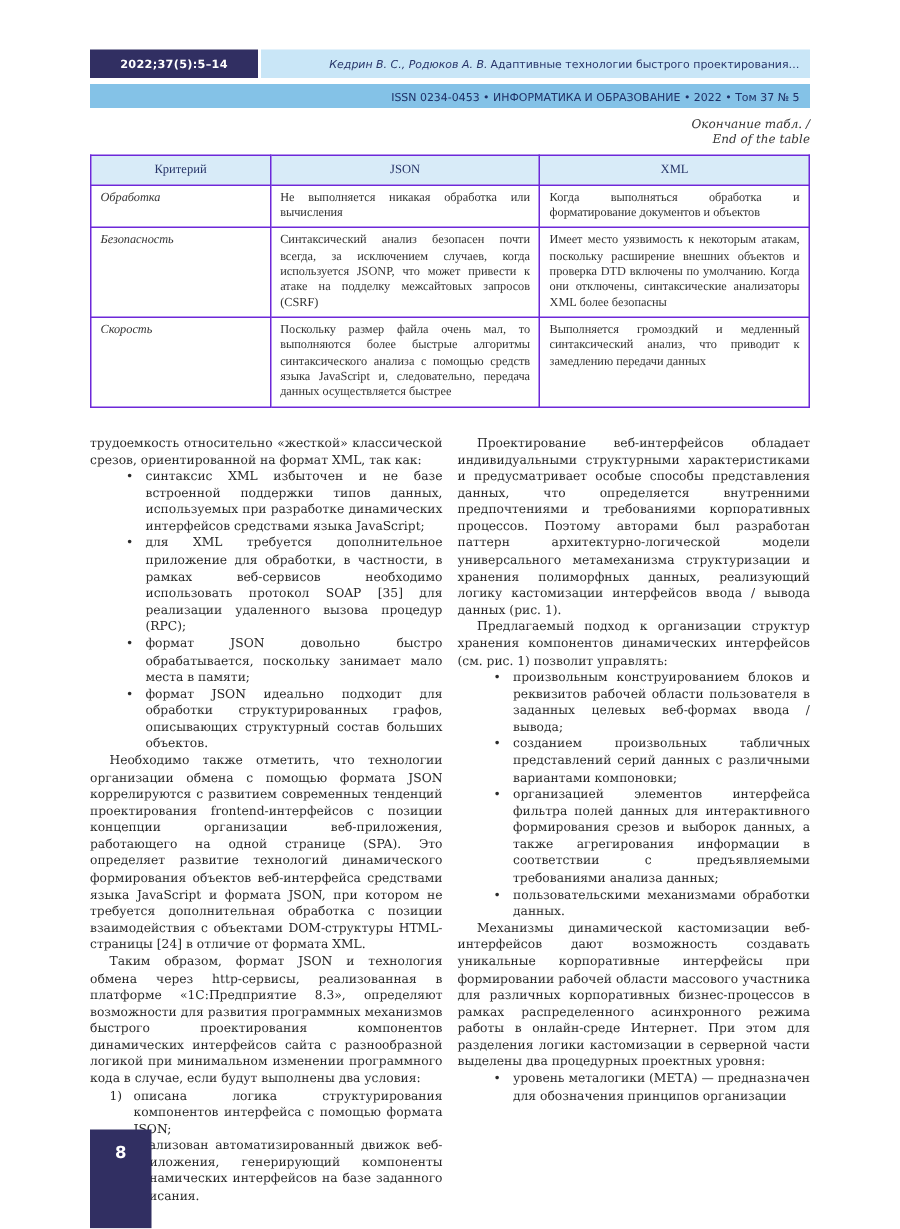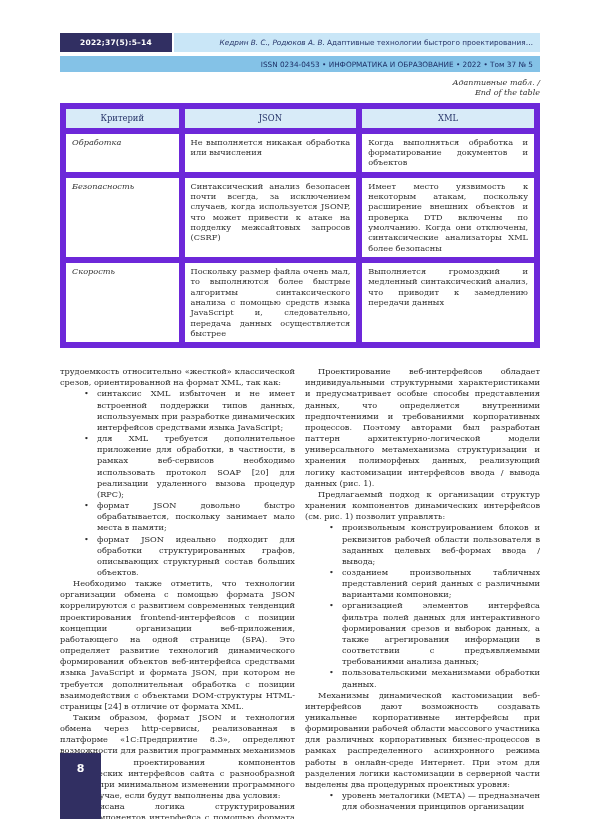--- a/index.html
+++ b/index.html
@@ -33,21 +33,21 @@
   .table-note {
     margin-top:6px; text-align:right; font-style:italic;
     font-size:8px; line-height:1.25; color:#333333;
   }
 
   
   table.cmp {
     width:100%; border-collapse:collapse; margin-top:5px; table-layout:fixed;
     font-size:8.2px; line-height:1.26; color:#333333;
   }
-  table.cmp th, table.cmp td { border:6px solid #6d28d9; vertical-align:top; }
+  table.cmp th, table.cmp td { border:1px solid #6d28d9; vertical-align:top;font-family:Liberation Serif, serif; }
   table.cmp th {
     background:#d8ebf8; color:#273569; font-weight:normal;
     text-align:center; font-size:8.4px; padding:4px 4px;
   }
   table.cmp td { padding:3px 6px 4px 6px; }
   td.crit { font-style:italic; }
   td.jcell { text-align:justify; }
 
   
   .columns { display:flex; gap:10px; margin-top:18px; }
@@ -86,21 +86,21 @@
       <div class="cite-box">2022;37(5):5–14</div>
       <div class="run-title">
         <span class="authors">Кедрин В. С., Родюков А. В.</span>
         <span>Адаптивные технологии быстрого проектирования…</span>
       </div>
     </div>
 
     <div class="issn-bar">ISSN 0234-0453 • ИНФОРМАТИКА И ОБРАЗОВАНИЕ • 2022 • Том 37 № 5</div>
 
     <div class="table-note">
-      <div>Адаптивные табл. /</div>
+      <div>Окончание табл. /</div>
       <div>End of the table</div>
     </div>
 
     <table class="cmp">
       <colgroup>
           <col style="width:25%">
           <col style="width:37.5%">
           <col style="width:37.5%">
         </colgroup>
       <thead>
@@ -128,25 +128,25 @@
         </tr>
       </tbody>
     </table>
 
     <div class="columns">
 
       <div class="col">
         <p>трудоемкость относительно «жесткой» классической срезов, ориентированной на формат XML, так как:</p>
         <div class="li">
           <span class="marker">•</span>
-          <div class="li-text">синтаксис XML избыточен и не имеет встроенной поддержки типов данных, используемых при разработке динамических интерфейсов средствами языка JavaScript;</div>
+          <div class="li-text">синтаксис XML избыточен и не базе встроенной поддержки типов данных, используемых при разработке динамических интерфейсов средствами языка JavaScript;</div>
         </div>
         <div class="li">
           <span class="marker">•</span>
-          <div class="li-text">для XML требуется дополнительное приложение для обработки, в частности, в рамках веб-сервисов необходимо использовать протокол SOAP [20] для реализации удаленного вызова процедур (RPC);</div>
+          <div class="li-text">для XML требуется дополнительное приложение для обработки, в частности, в рамках веб-сервисов необходимо использовать протокол SOAP [35] для реализации удаленного вызова процедур (RPC);</div>
         </div>
         <div class="li">
           <span class="marker">•</span>
           <div class="li-text">формат JSON довольно быстро обрабатывается, поскольку занимает мало места в памяти;</div>
         </div>
         <div class="li">
           <span class="marker">•</span>
           <div class="li-text">формат JSON идеально подходит для обработки структурированных графов, описывающих структурный состав больших объектов.</div>
         </div>
         <p class="indent">Необходимо также отметить, что технологии организации обмена с помощью формата JSON коррелируются с развитием современных тенденций проектирования frontend-интерфейсов с позиции концепции организации веб-приложения, работающего на одной странице (SPA). Это определяет развитие технологий динамического формирования объектов веб-интерфейса средствами языка JavaScript и формата JSON, при котором не требуется дополнительная обработка с позиции взаимодействия с объектами DOM-структуры HTML-страницы [24] в отличие от формата XML.</p>

